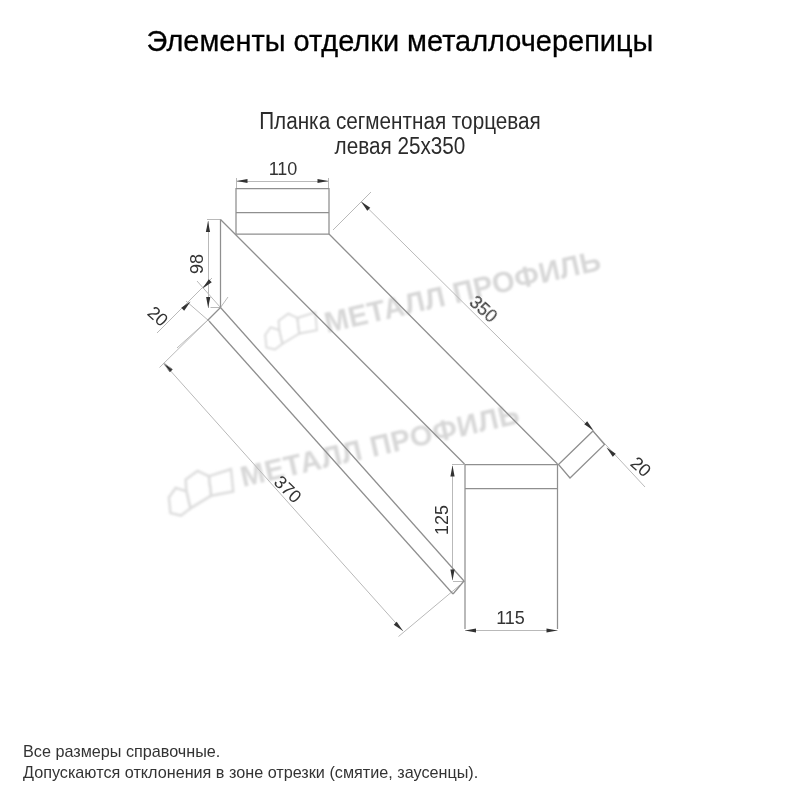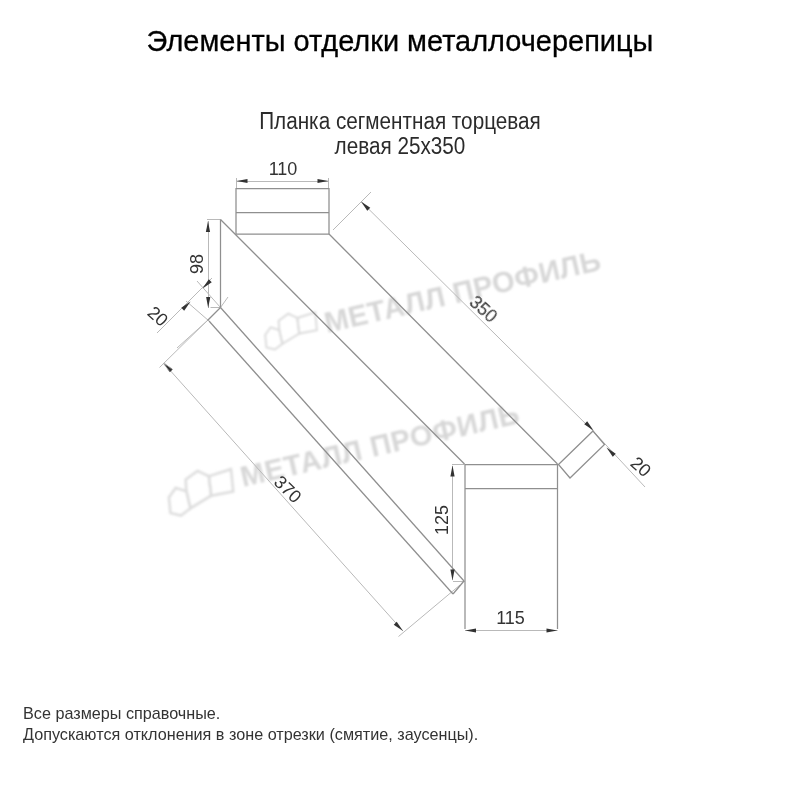--- a/index.html
+++ b/index.html
@@ -1,19 +1,19 @@
 <!DOCTYPE html>
 <html><head>
 <meta charset="utf-8">
 <style>
 html,body{margin:0;padding:0;background:#ffffff;width:800px;height:800px;overflow:hidden;}
 body{font-family:"Liberation Sans", sans-serif;position:relative;}
 .title{position:absolute;top:24px;left:0;width:800px;text-align:center;font-size:30px;color:#000000;-webkit-text-stroke:0.3px #000;transform:scaleX(0.965);transform-origin:400px 0;}
 .subtitle{position:absolute;top:109px;left:0;width:800px;text-align:center;font-size:23px;color:#2b2b2b;line-height:25px;transform:scaleX(0.90);transform-origin:400px 0;}
-.footer{position:absolute;top:703px;left:23px;font-size:16.2px;color:#333333;line-height:21px;}
+.footer{position:absolute;top:741px;left:23px;font-size:16.2px;color:#333333;line-height:21px;}
 svg{position:absolute;top:0;left:0;}
 .dl{stroke:#b9b9b9;stroke-width:1;fill:none;}
 .lp{stroke:#8f8f8f;stroke-width:1.25;fill:none;}
 .ar{fill:#333333;}
 .dt{font-family:"Liberation Sans", sans-serif;font-size:18px;fill:#333333;}
 .wmt{font-family:"Liberation Sans", sans-serif;font-weight:bold;fill:#d7d7d7;}
 .wmi{stroke:#dcdcdc;stroke-width:2.5;fill:none;}
 </style>
 </head>
 <body>

